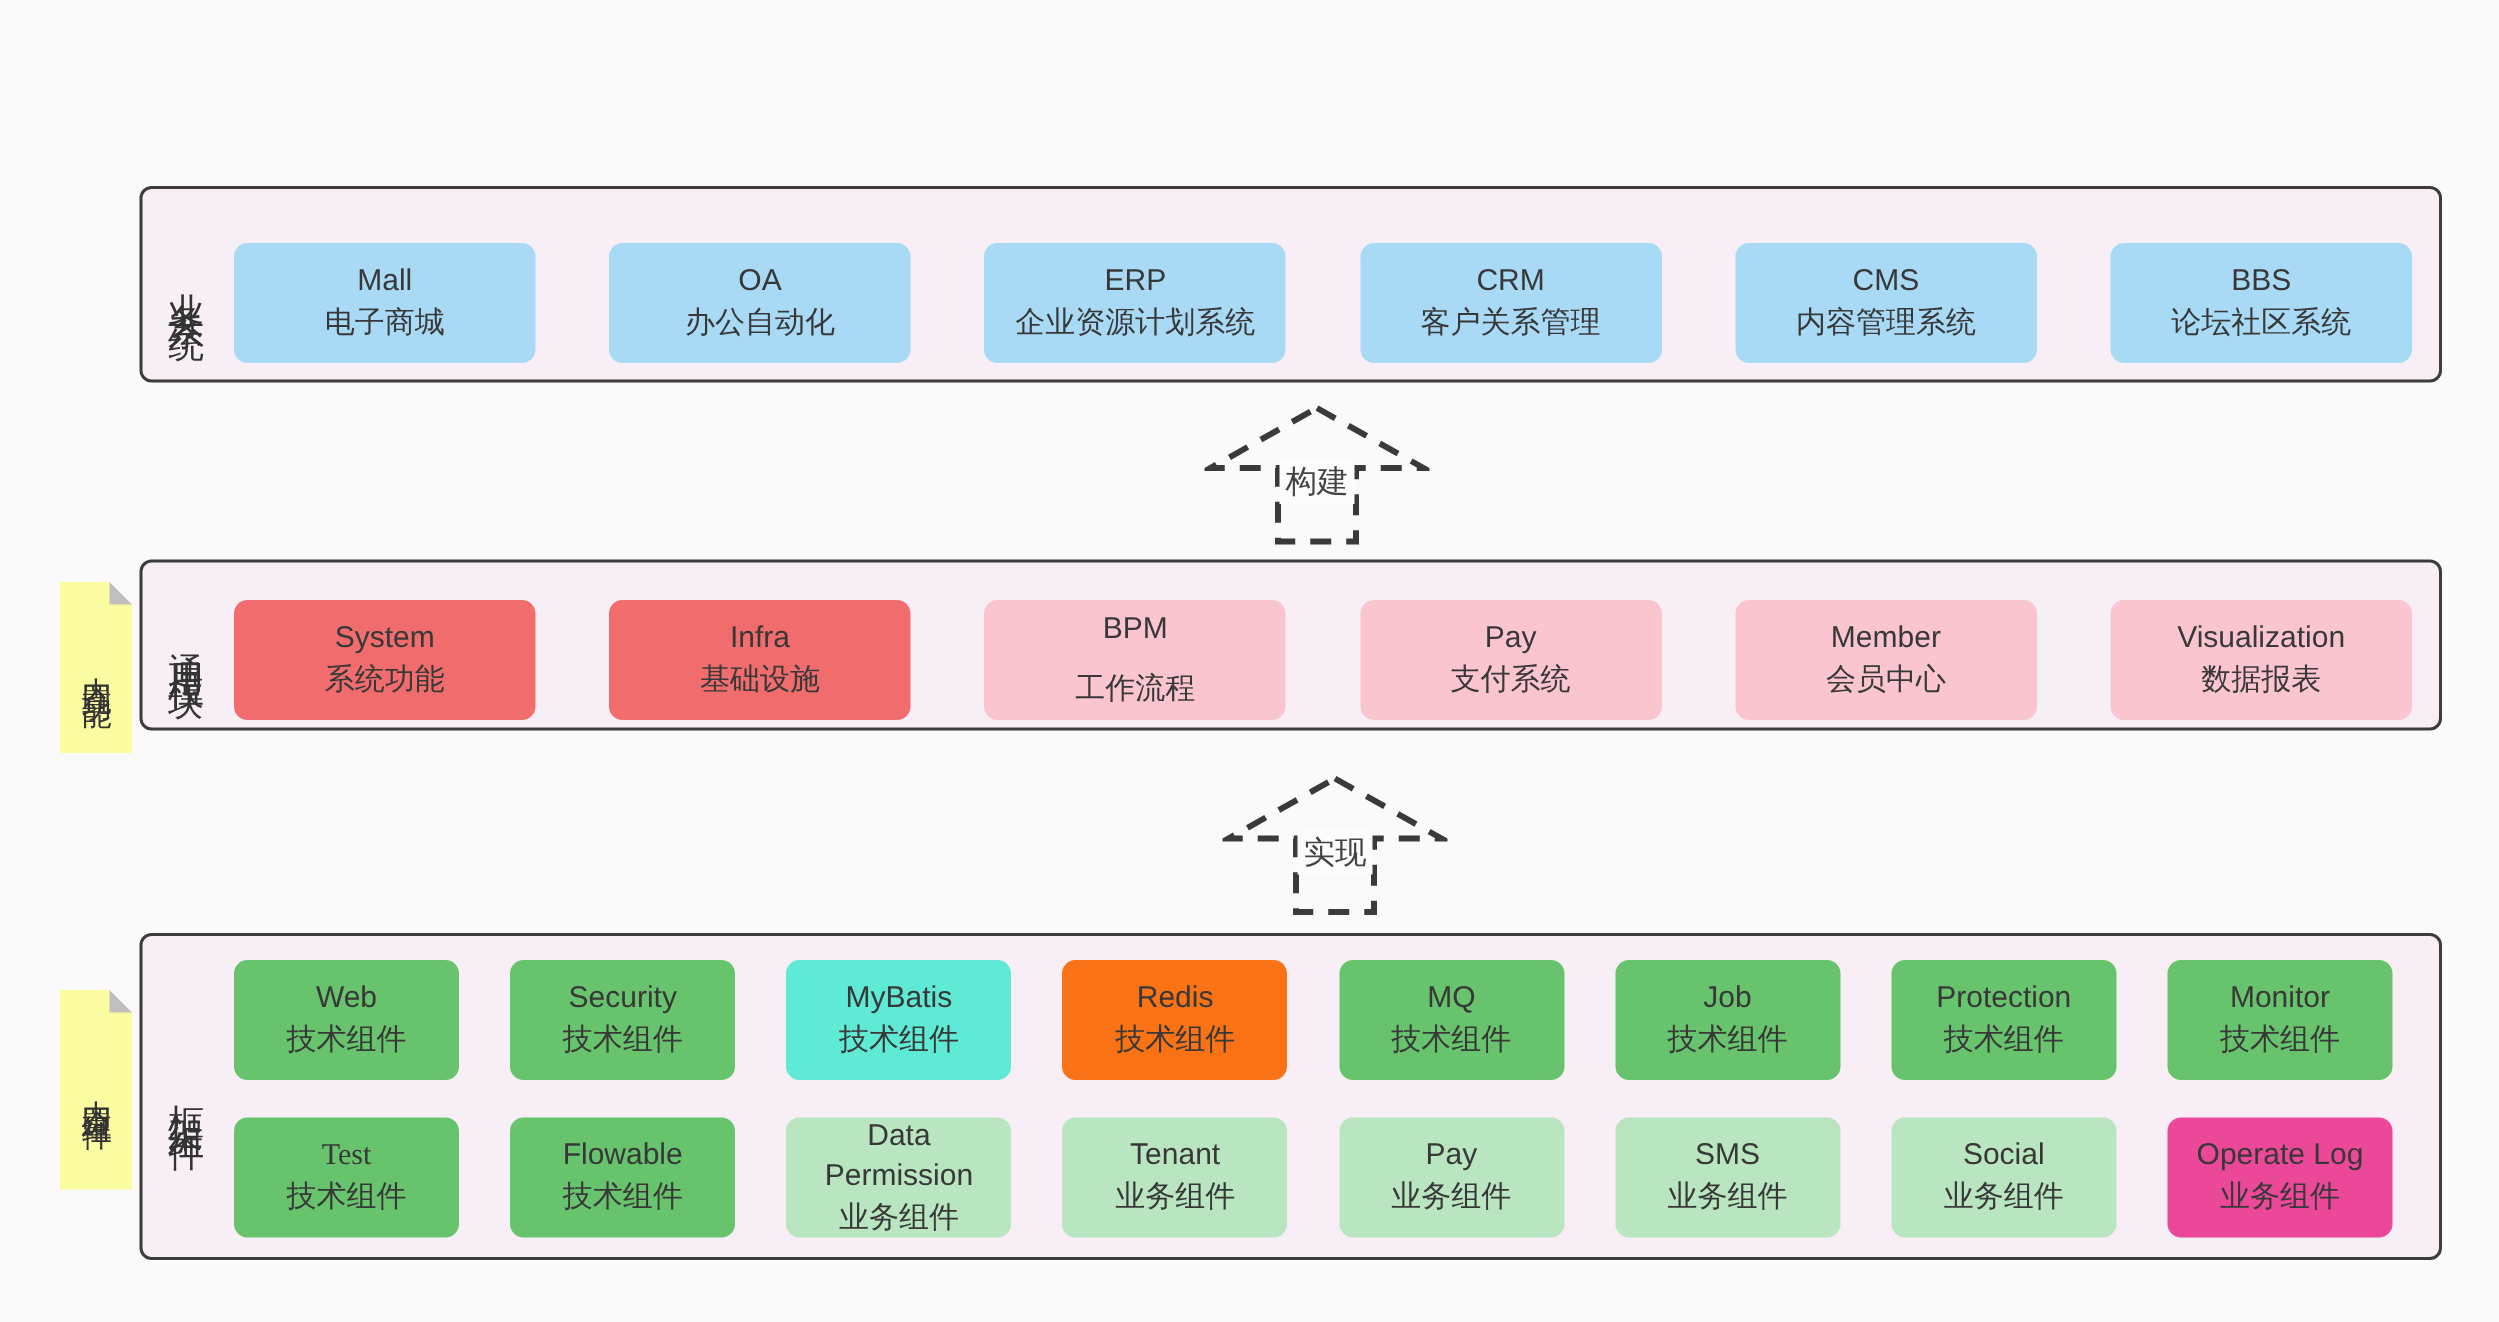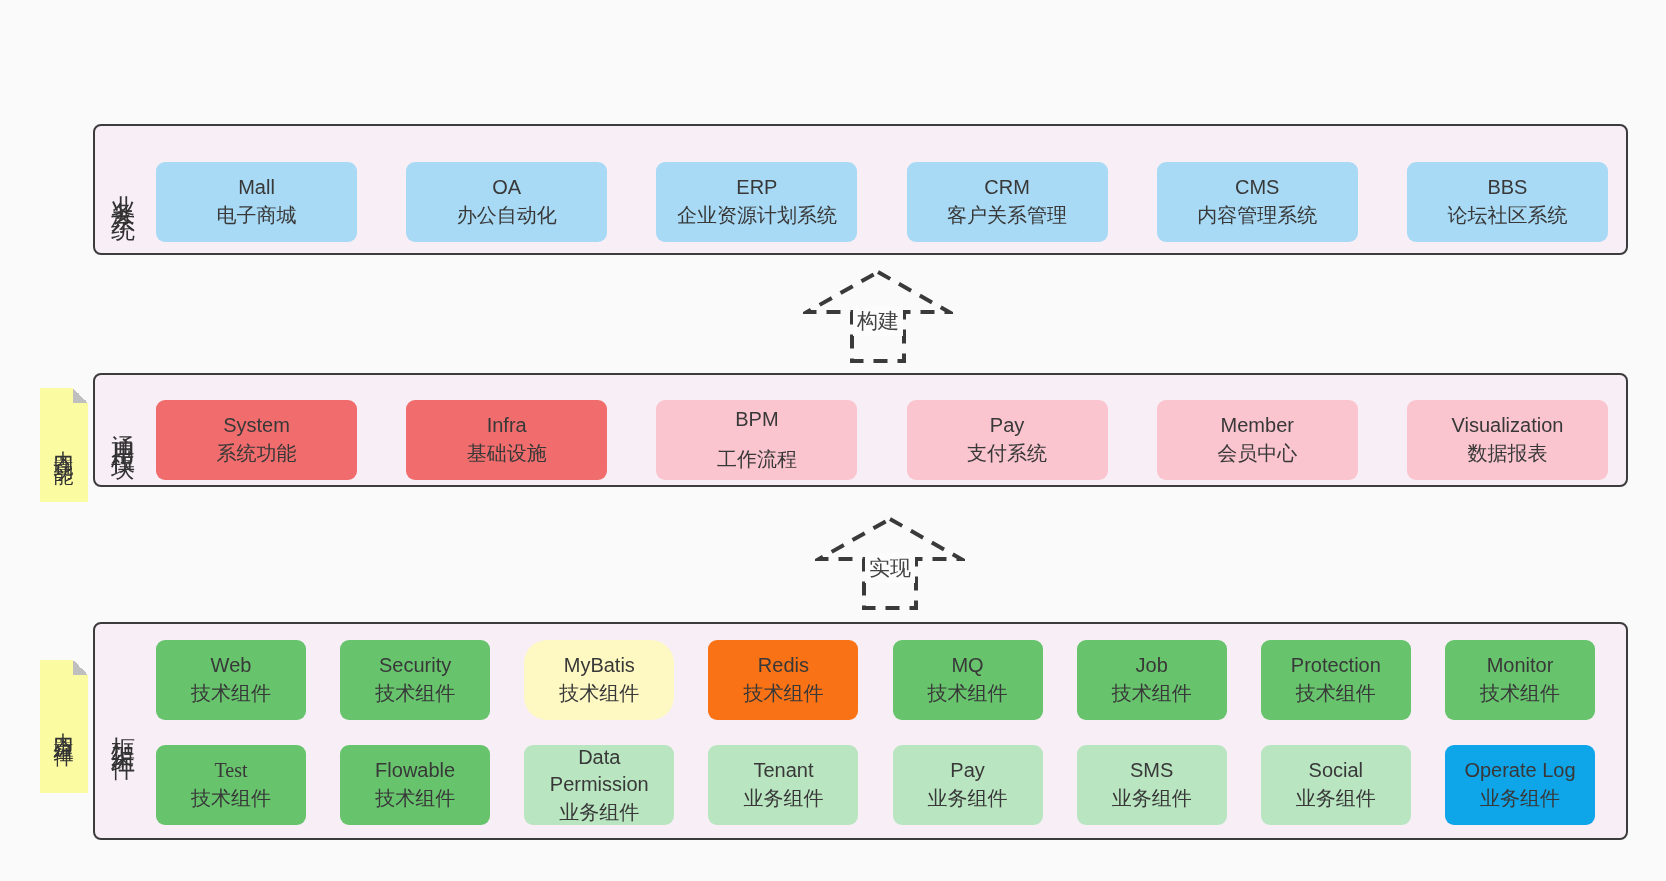--- a/index.html
+++ b/index.html
@@ -162,21 +162,21 @@
 
   <div class="row eight row-1">
     <div class="box narrow" style="background: rgb(103, 196, 109);">
       <span>Web</span>
       <span>技术组件</span>
     </div>
     <div class="box narrow" style="background: rgb(103, 196, 109);">
       <span>Security</span>
       <span>技术组件</span>
     </div>
-    <div class="box narrow" style="background: #fef9c3; border-radius: 23px;">
+    <div class="box narrow" style="background: #5eead4;">
       <span>MyBatis</span>
       <span>技术组件</span>
     </div>
     <div class="box narrow" style="background: #f97316;">
       <span>Redis</span>
       <span>技术组件</span>
     </div>
     <div class="box narrow" style="background: rgb(103, 196, 109);">
       <span>MQ</span>
       <span>技术组件</span>
@@ -217,18 +217,18 @@
       <span>业务组件</span>
     </div>
     <div class="box narrow" style="background: rgb(185, 229, 192);">
       <span>SMS</span>
       <span>业务组件</span>
     </div>
     <div class="box narrow" style="background: rgb(185, 229, 192);">
       <span>Social</span>
       <span>业务组件</span>
     </div>
-    <div class="box narrow" style="background: #0ea5e9;">
+    <div class="box narrow" style="background: #ec4899;">
       <span>Operate Log</span>
       <span>业务组件</span>
     </div>
   </div>
 </div>
 
 </body></html>

